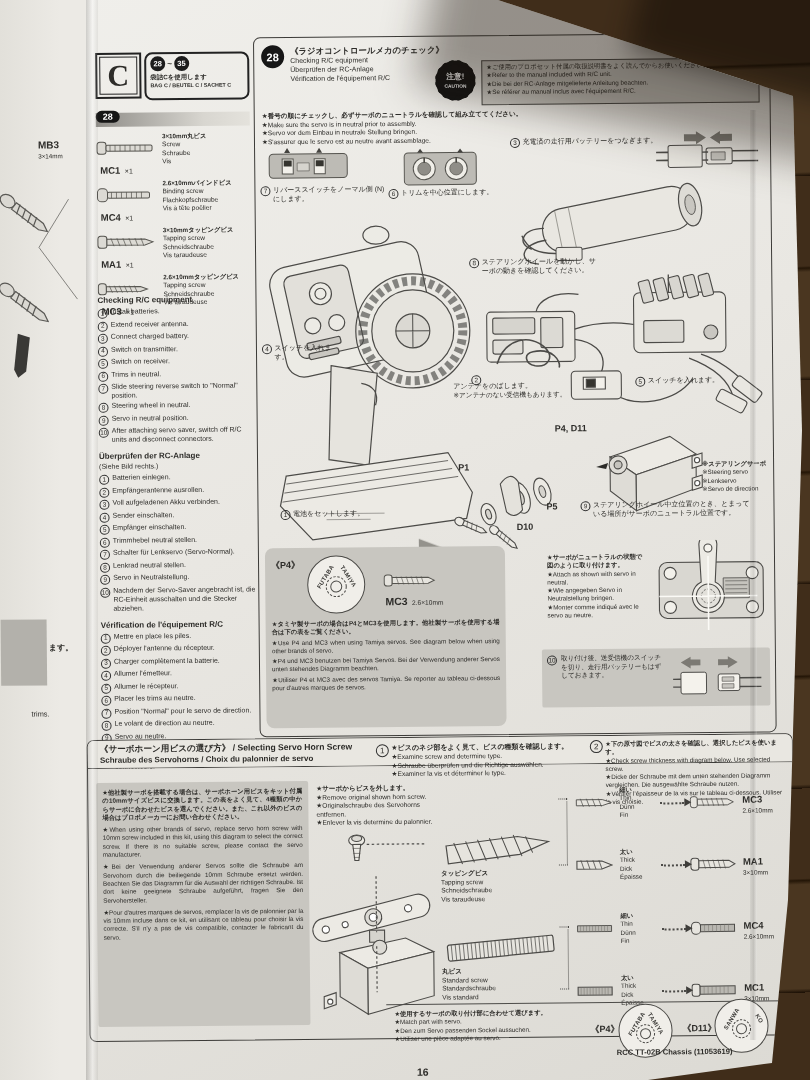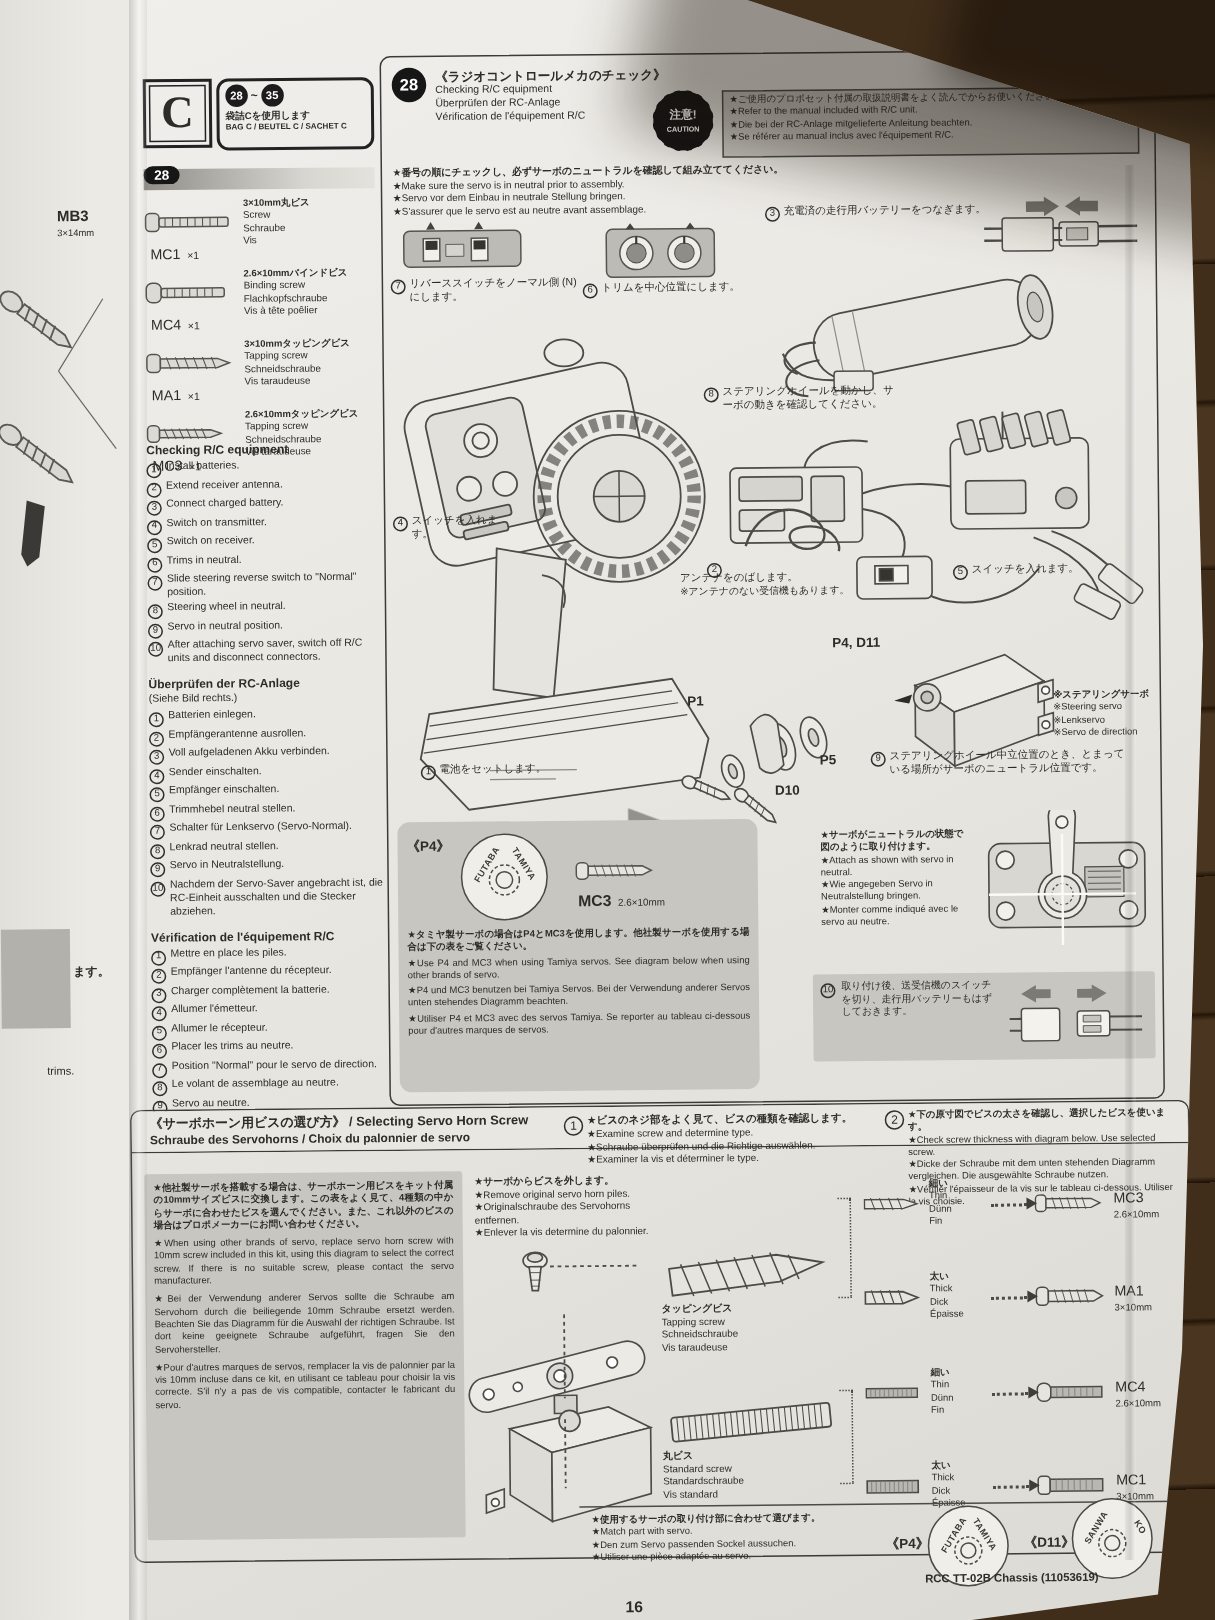--- a/index.html
+++ b/index.html
@@ -29,21 +29,21 @@
 .f8{font-size:8px;line-height:1.25}
 .f9{font-size:9px;line-height:1.2}
 .cn{display:inline-flex;justify-content:center;align-items:center;min-width:10px;height:10px;border:1px solid #2f2f2f;border-radius:50%;font-size:6.4px;line-height:1;flex:0 0 auto;background:transparent}
 .cn.big{min-width:13px;height:13px;font-size:8px;border-width:1.2px}
 .co{display:flex;gap:2.5px;align-items:flex-start}
 .li{display:flex;gap:3px;margin-bottom:1.5px}
 .li .cn{margin-top:1px}
 .panel{border:1.6px solid #3c3b38;border-radius:7px}
 .graybox{background:#c8c6c0;border-radius:2px}
 svg{display:block;font-family:inherit}
-.scode{font-weight:normal;font-size:9.5px}
+.scode{font-weight:bold;font-size:9.5px}
 .ssize{font-size:6.4px}
 .disc{position:absolute;border-radius:50%;background:#f0eee9;border:1.2px solid #4a4946}
 .disc .brand{position:absolute;font-size:6px;font-weight:bold;letter-spacing:.4px;color:#3a3936}
 .disc .bl{left:7%;top:30%;transform:rotate(-58deg)}
 .disc .br{right:7%;top:30%;transform:rotate(58deg)}
 .da{position:relative;display:inline-block;width:24px;height:5px;border-bottom:2px dotted #4c4b48;flex:0 0 auto}
 .da:after{content:"";position:absolute;right:-7px;bottom:-4px;border-left:7px solid #3e3d3a;border-top:4px solid transparent;border-bottom:4px solid transparent}
 .dotv{border-left:1.6px dotted #4c4b48}
 .doth{border-top:1.6px dotted #4c4b48}
 .garrow{width:0;height:0;border-left:26px solid #94928c;border-top:10px solid transparent;border-bottom:10px solid transparent;filter:drop-shadow(0 1px 0 rgba(0,0,0,.2))}
@@ -253,21 +253,21 @@
             <span class="f7">Nachdem der Servo-Saver angebracht ist, die RC-Einheit ausschalten und die Stecker abziehen.</span>
           </div>
 
         <div class="b f8" style="margin:7px 0 2px">Vérification de l'équipement R/C</div>
         <div class="li">
             <span class="cn">1</span>
             <span class="f7">Mettre en place les piles.</span>
           </div>
         <div class="li">
             <span class="cn">2</span>
-            <span class="f7">Empfänger l'antenne du récepteur.</span>
+            <span class="f7">Déployer l'antenne du récepteur.</span>
           </div>
         <div class="li">
             <span class="cn">3</span>
             <span class="f7">Charger complètement la batterie.</span>
           </div>
         <div class="li">
             <span class="cn">4</span>
             <span class="f7">Allumer l'émetteur.</span>
           </div>
         <div class="li">
@@ -277,21 +277,21 @@
         <div class="li">
             <span class="cn">6</span>
             <span class="f7">Placer les trims au neutre.</span>
           </div>
         <div class="li">
             <span class="cn">7</span>
             <span class="f7">Position "Normal" pour le servo de direction.</span>
           </div>
         <div class="li">
             <span class="cn">8</span>
-            <span class="f7">Le volant de assemblage au neutre.</span>
+            <span class="f7">Le volant de direction au neutre.</span>
           </div>
         <div class="li">
             <span class="cn">9</span>
             <span class="f7">Servo au neutre.</span>
           </div>
         <div class="li">
             <span class="cn">10</span>
             <span class="f7">Après installation du sauve-servo, éteindre l'ensemble R/C et débrancher les connecteurs.</span>
           </div>
       </div>
@@ -619,21 +619,21 @@
 
         <div class="abs graybox j" style="left:8px;top:42px;width:212px;height:244px;padding:6px">
           <div class="f6 b">★他社製サーボを搭載する場合は、サーボホーン用ビスをキット付属の10mmサイズビスに交換します。この表をよく見て、4種類の中からサーボに合わせたビスを選んでください。また、これ以外のビスの場合はプロポメーカーにお問い合わせください。</div>
           <div class="f6" style="margin-top:4px">★When using other brands of servo, replace servo horn screw with 10mm screw included in this kit, using this diagram to select the correct screw. If there is no suitable screw, please contact the servo manufacturer.</div>
           <div class="f6" style="margin-top:4px">★Bei der Verwendung anderer Servos sollte die Schraube am Servohorn durch die beiliegende 10mm Schraube ersetzt werden. Beachten Sie das Diagramm für die Auswahl der richtigen Schraube. Ist dort keine geeignete Schraube aufgeführt, fragen Sie den Servohersteller.</div>
           <div class="f6" style="margin-top:4px">★Pour d'autres marques de servos, remplacer la vis de palonnier par la vis 10mm incluse dans ce kit, en utilisant ce tableau pour choisir la vis correcte. S'il n'y a pas de vis compatible, contacter le fabricant du servo.</div>
         </div>
 
         <div class="abs" style="left:228px;top:46px;width:128px">
           <div class="f65 b">★サーボからビスを外します。</div>
-          <div class="f65">★Remove original servo horn piles.</div>
+          <div class="f65">★Remove original shown horn screw.</div>
           <div class="f65">★Originalschraube des Servohorns entfernen.</div>
           <div class="f65">★Enlever la vis determine du palonnier.</div>
         </div>
 
         <div class="co abs" style="left:288px;top:6px;width:212px">
           <span class="cn big">1</span>
           <div>
             <div class="f7 b">★ビスのネジ部をよく見て、ビスの種類を確認します。</div>
             <div class="f65">★Examine screw and determine type.</div>
             <div class="f65">★Schraube überprüfen und die Richtige auswählen.</div>

